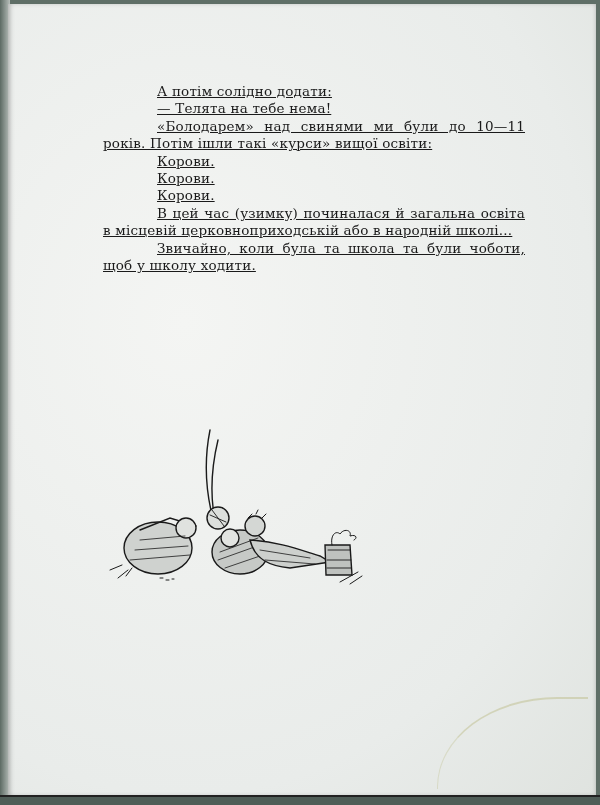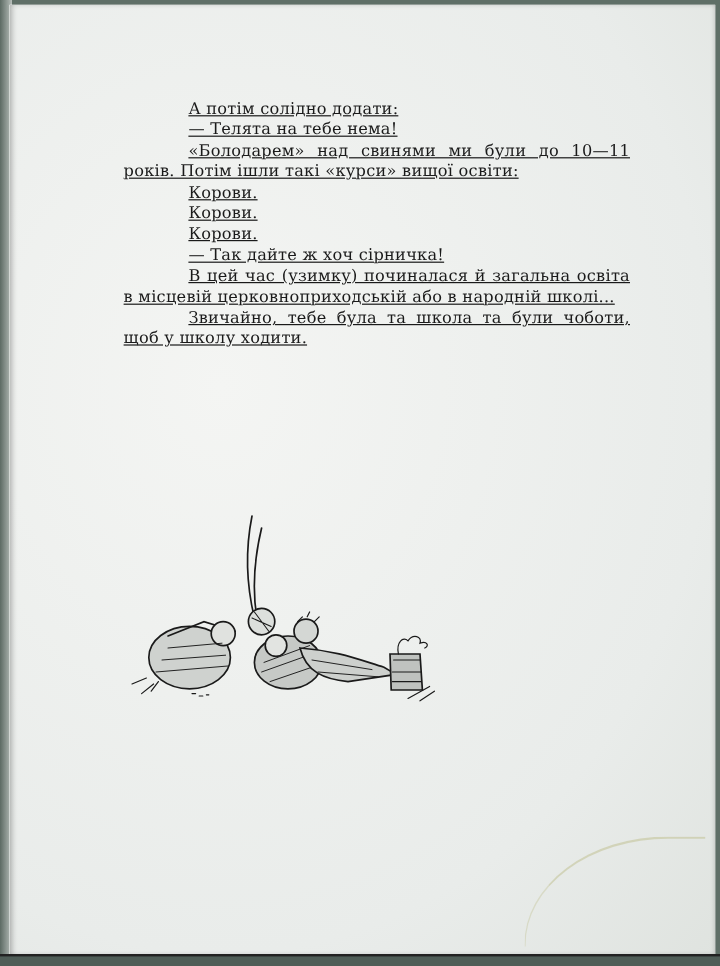--- a/index.html
+++ b/index.html
@@ -30,23 +30,22 @@
 </div>
 <div class="edge-bottom"></div>
 
 <div class="text">
   <p>А потім солідно додати:</p>
   <p>— Телята на тебе нема!</p>
   <p style="margin-left:-27px;padding-left:0;text-indent:54px;">«Болодарем» над свинями ми були до 10—11 років. Потім ішли такі «курси» вищої освіти:</p>
   <p>Корови.</p>
   <p>Корови.</p>
   <p>Корови.</p>
-  <p>— Так дайте ж хоч сірничка!</p>
   <p style="margin-left:-27px;text-indent:54px;">В цей час (узимку) починалася й загальна освіта в місцевій церковноприходській або в народній школі...</p>
-  <p style="margin-left:-27px;text-indent:54px;">Звичайно, тебе була та школа та були чоботи, щоб у школу ходити.</p>
+  <p style="margin-left:-27px;text-indent:54px;">Звичайно, коли була та школа та були чоботи, щоб у школу ходити.</p>
 </div>
 
 <svg class="illus" viewBox="0 0 300 180" xmlns="http://www.w3.org/2000/svg">
   <g fill="none" stroke="#1a1a1a" stroke-width="1.4" stroke-linecap="round">
 
     <path d="M110 20 C104 50,106 80,112 105"></path>
     <path d="M118 30 C112 55,110 80,114 105"></path>
 
     <ellipse cx="58" cy="138" rx="34" ry="26" fill="#cfd2cf"></ellipse>
     <path d="M40 120 L70 108 L96 116"></path>

